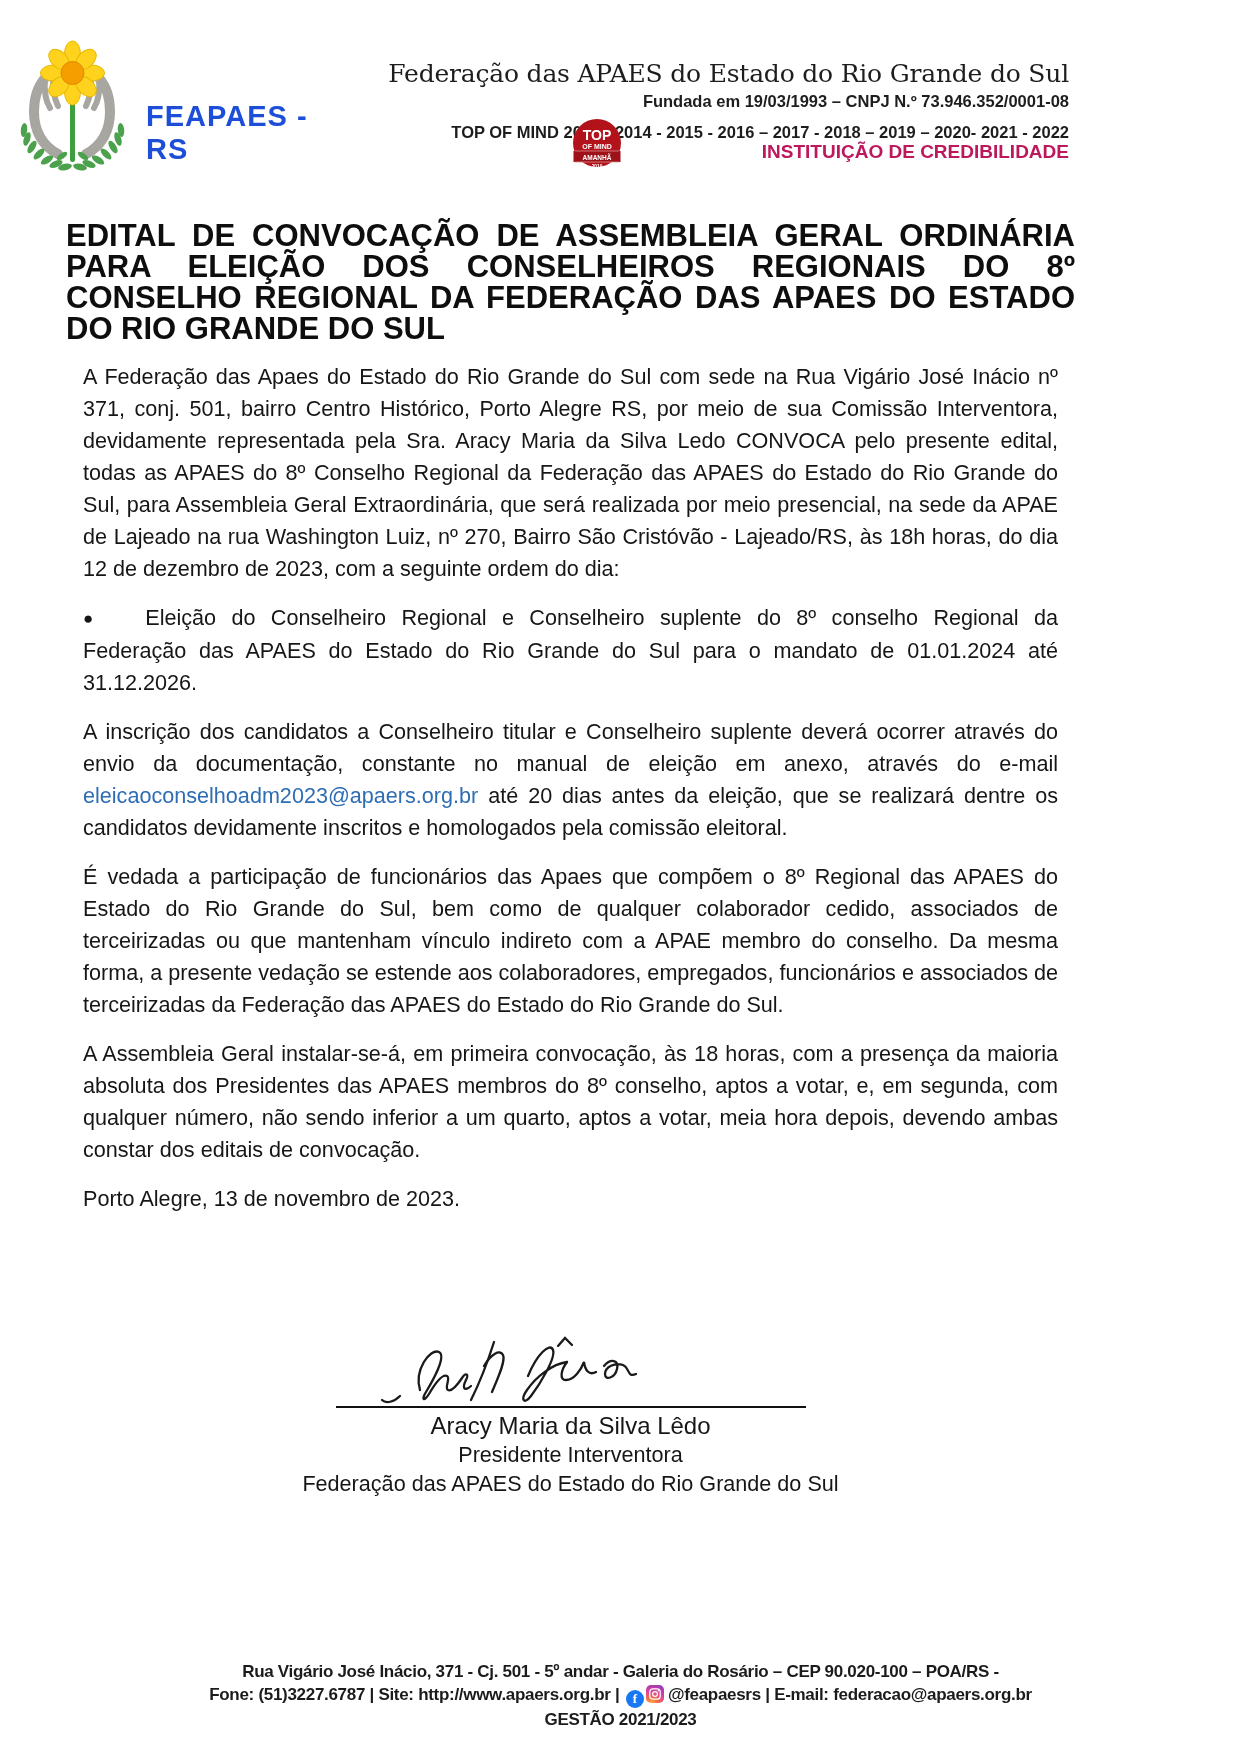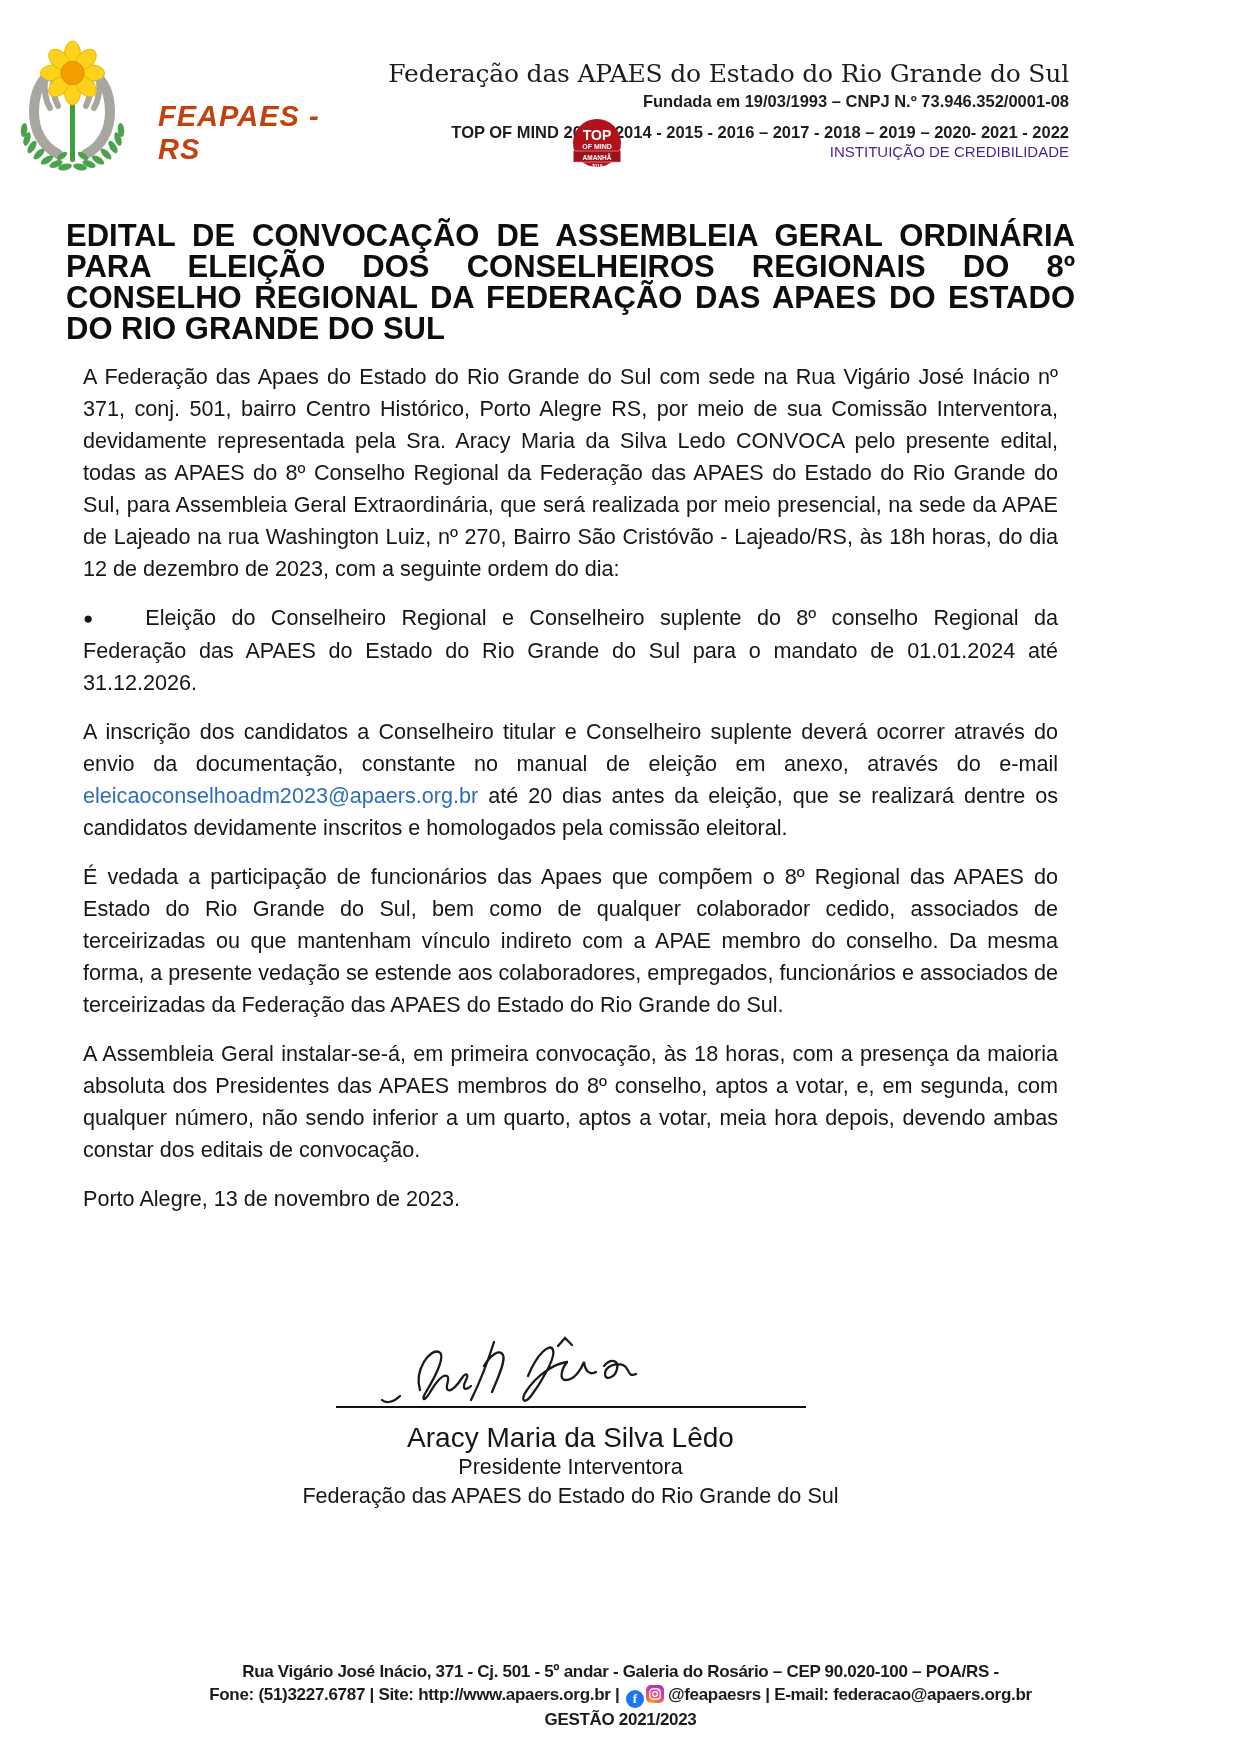--- a/index.html
+++ b/index.html
@@ -9,33 +9,33 @@
     background:#ffffff;
     margin:0 auto;
     font-family:"Liberation Sans", sans-serif;
     color:#161616;
     overflow:hidden;
   }
   
   .logo-block{position:absolute;left:18px;top:36px;width:330px;height:140px;}
   .logo-mark{position:absolute;left:0;top:0;}
   .brand{
-    position:absolute;left:140px;top:64px;
-    font-size:29px;font-weight:bold;letter-spacing:1px;color:#c2410c;font-style:italic;
+    position:absolute;left:128px;top:64px;
+    font-size:29px;font-weight:bold;letter-spacing:1px;color:#1d4ed8;
   }
   .header-right{
     position:absolute;top:58px;right:172px;text-align:right;
   }
   .org-name{
     font-family:"DejaVu Serif", serif;
     font-size:25px;line-height:32px;color:#1d1d1d;letter-spacing:-0.2px;
   }
   .founded{font-size:16.5px;font-weight:bold;line-height:22px;color:#1d1d1d;}
   .topmind{font-size:16.5px;font-weight:bold;line-height:20px;margin-top:10px;color:#1d1d1d;}
-  .credibility{font-size:15px;font-weight:normal;line-height:20px;color:#4c1d95;}
+  .credibility{font-size:19px;font-weight:bold;line-height:20px;color:#be185d;}
   .badge{position:absolute;left:572px;top:115px;}
   .badge text{fill:#ffffff;font-family:"Liberation Sans", sans-serif;font-weight:bold;}
   
   .content{
     position:absolute;left:66px;top:220px;width:1009px;
     font-size:21.6px;line-height:32px;text-align:justify;
   }
   .doc-title{
     font-size:31px;font-weight:bold;line-height:31px;margin:0;
     text-align:justify;color:#0e0e0e;
@@ -49,21 +49,21 @@
   .p3{margin-top:17px;}
   .p4{margin-top:19px;}
   .p5{margin-top:20px;}
   .date-line{margin-top:16px;text-align:left;}
   .email-link{color:#2e6db4;text-decoration:none;cursor:pointer;}
   
   .sig-block{position:absolute;left:66px;top:1330px;width:1009px;text-align:center;}
   .sig-wrap{position:relative;width:470px;margin:0 auto;height:78px;}
   .sig-script{position:absolute;left:40px;top:-4px;}
   .sig-line{position:absolute;left:0;right:0;bottom:0;border-bottom:2.5px solid #111;}
-  .sig-name{font-size:28px;line-height:29px;margin-top:15px;}
+  .sig-name{font-size:24px;line-height:29px;margin-top:3px;}
   .sig-role{font-size:21.6px;line-height:29px;}
   .sig-org{font-size:21.6px;line-height:29px;}
   
   .footer{
     position:absolute;left:0;right:0;top:1660px;text-align:center;
     font-weight:bold;color:#1b1b1b;letter-spacing:-0.3px;
   }
   .footer-line{font-size:17px;line-height:23px;white-space:pre-wrap;}
   .footer-line3{font-size:17px;line-height:23px;margin-top:0;}
   .fb-icon{

